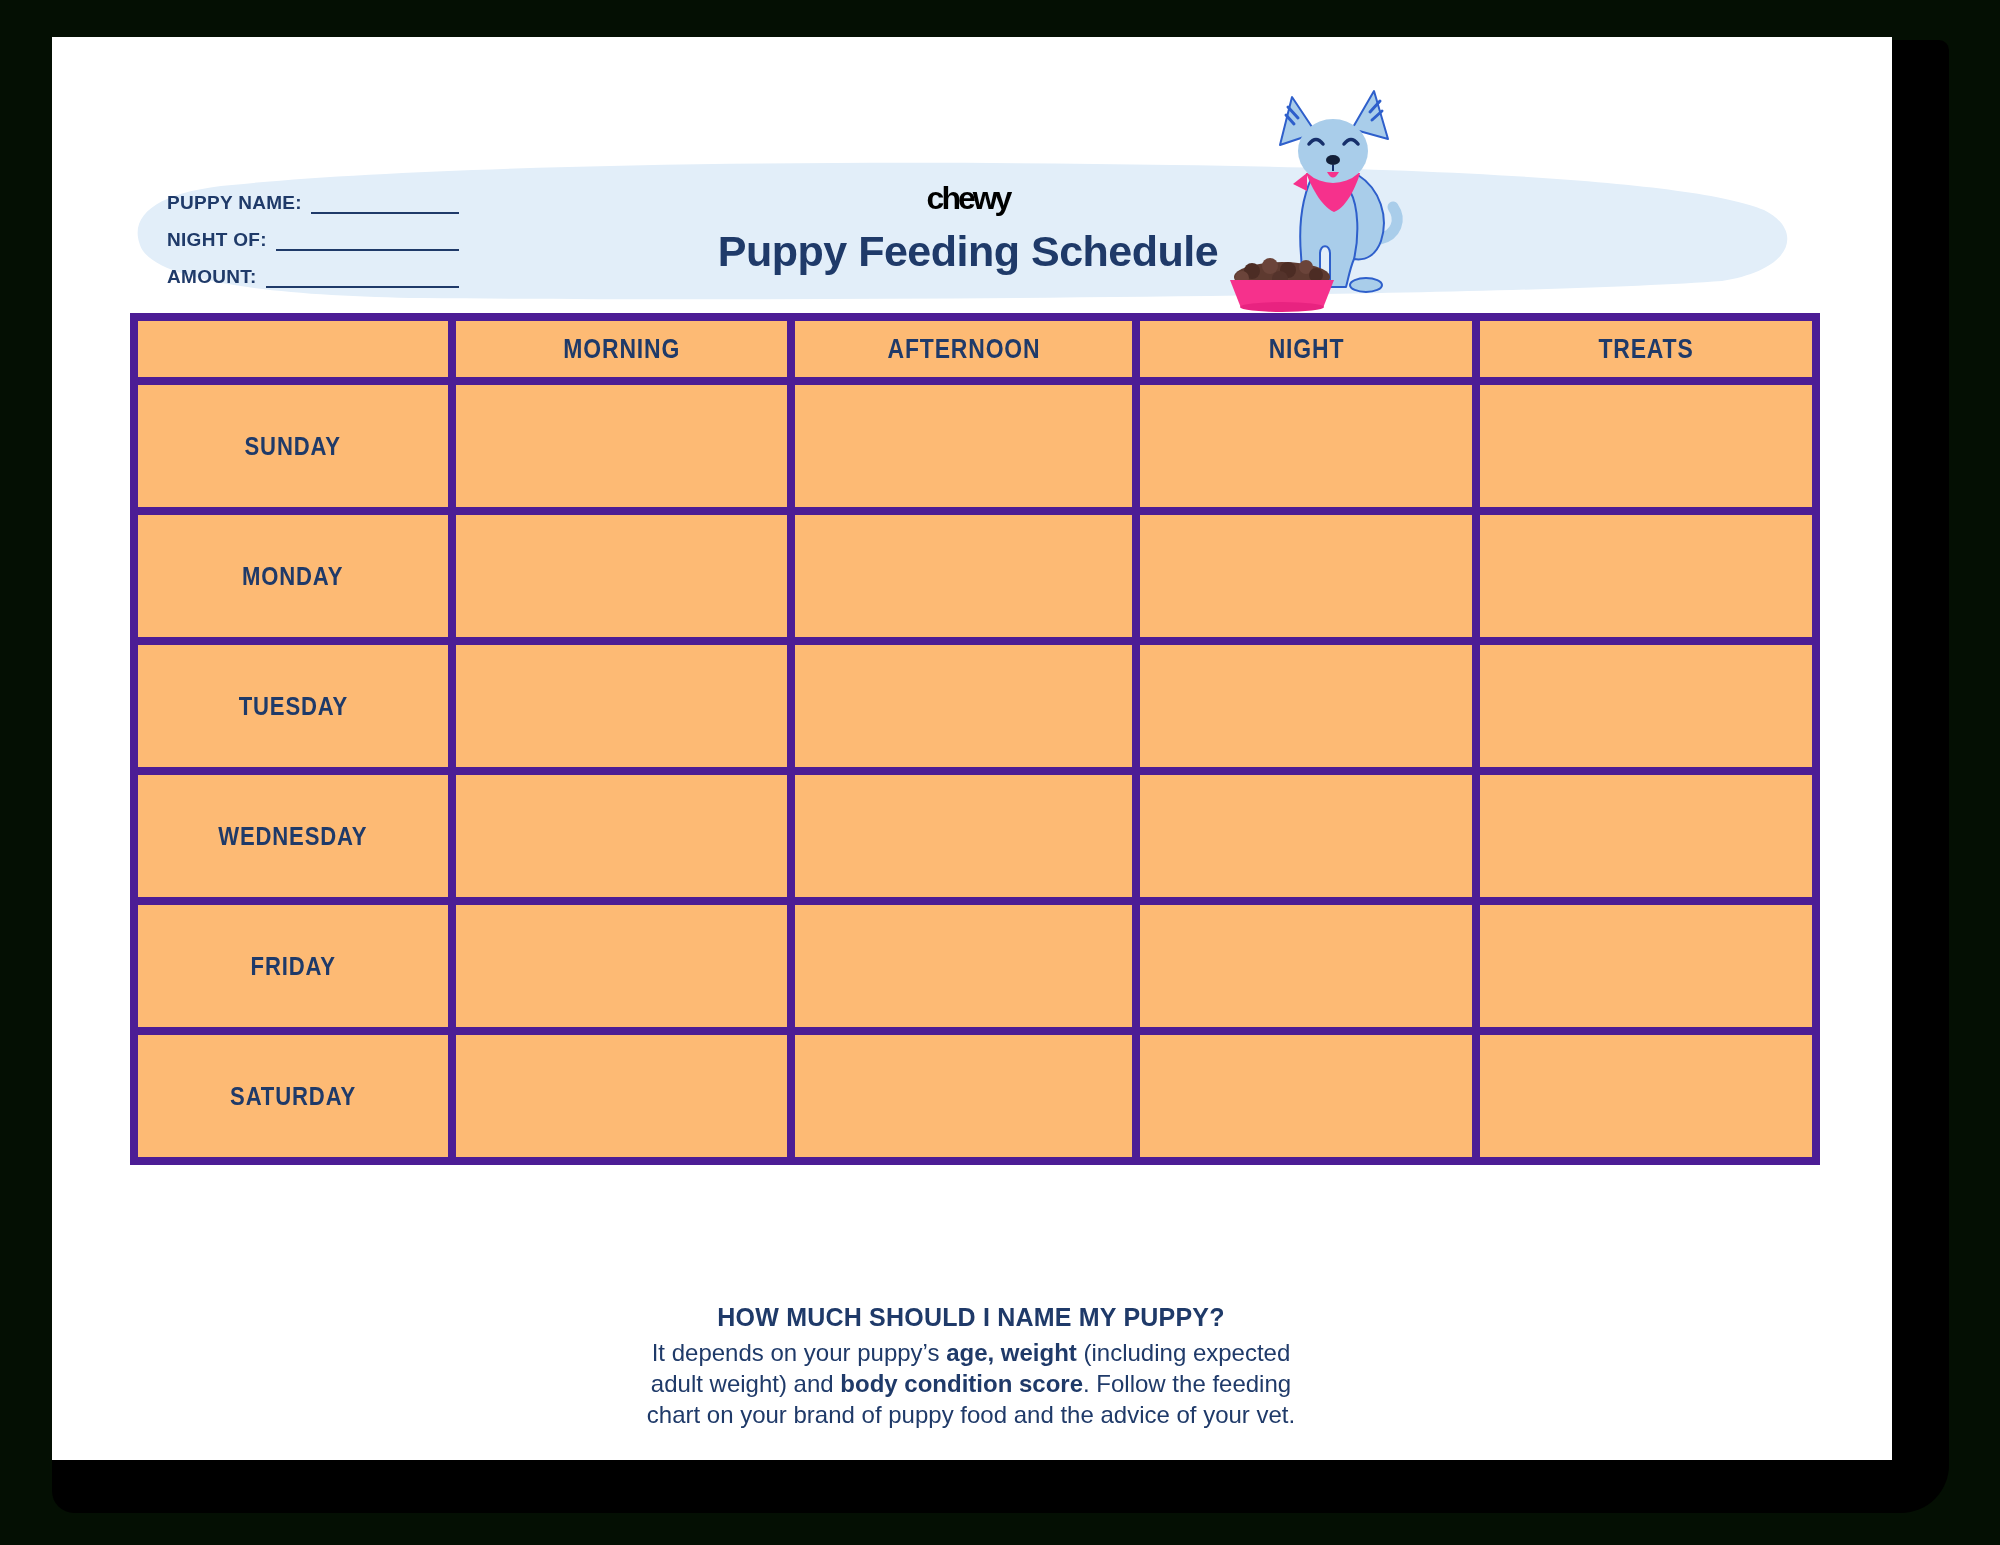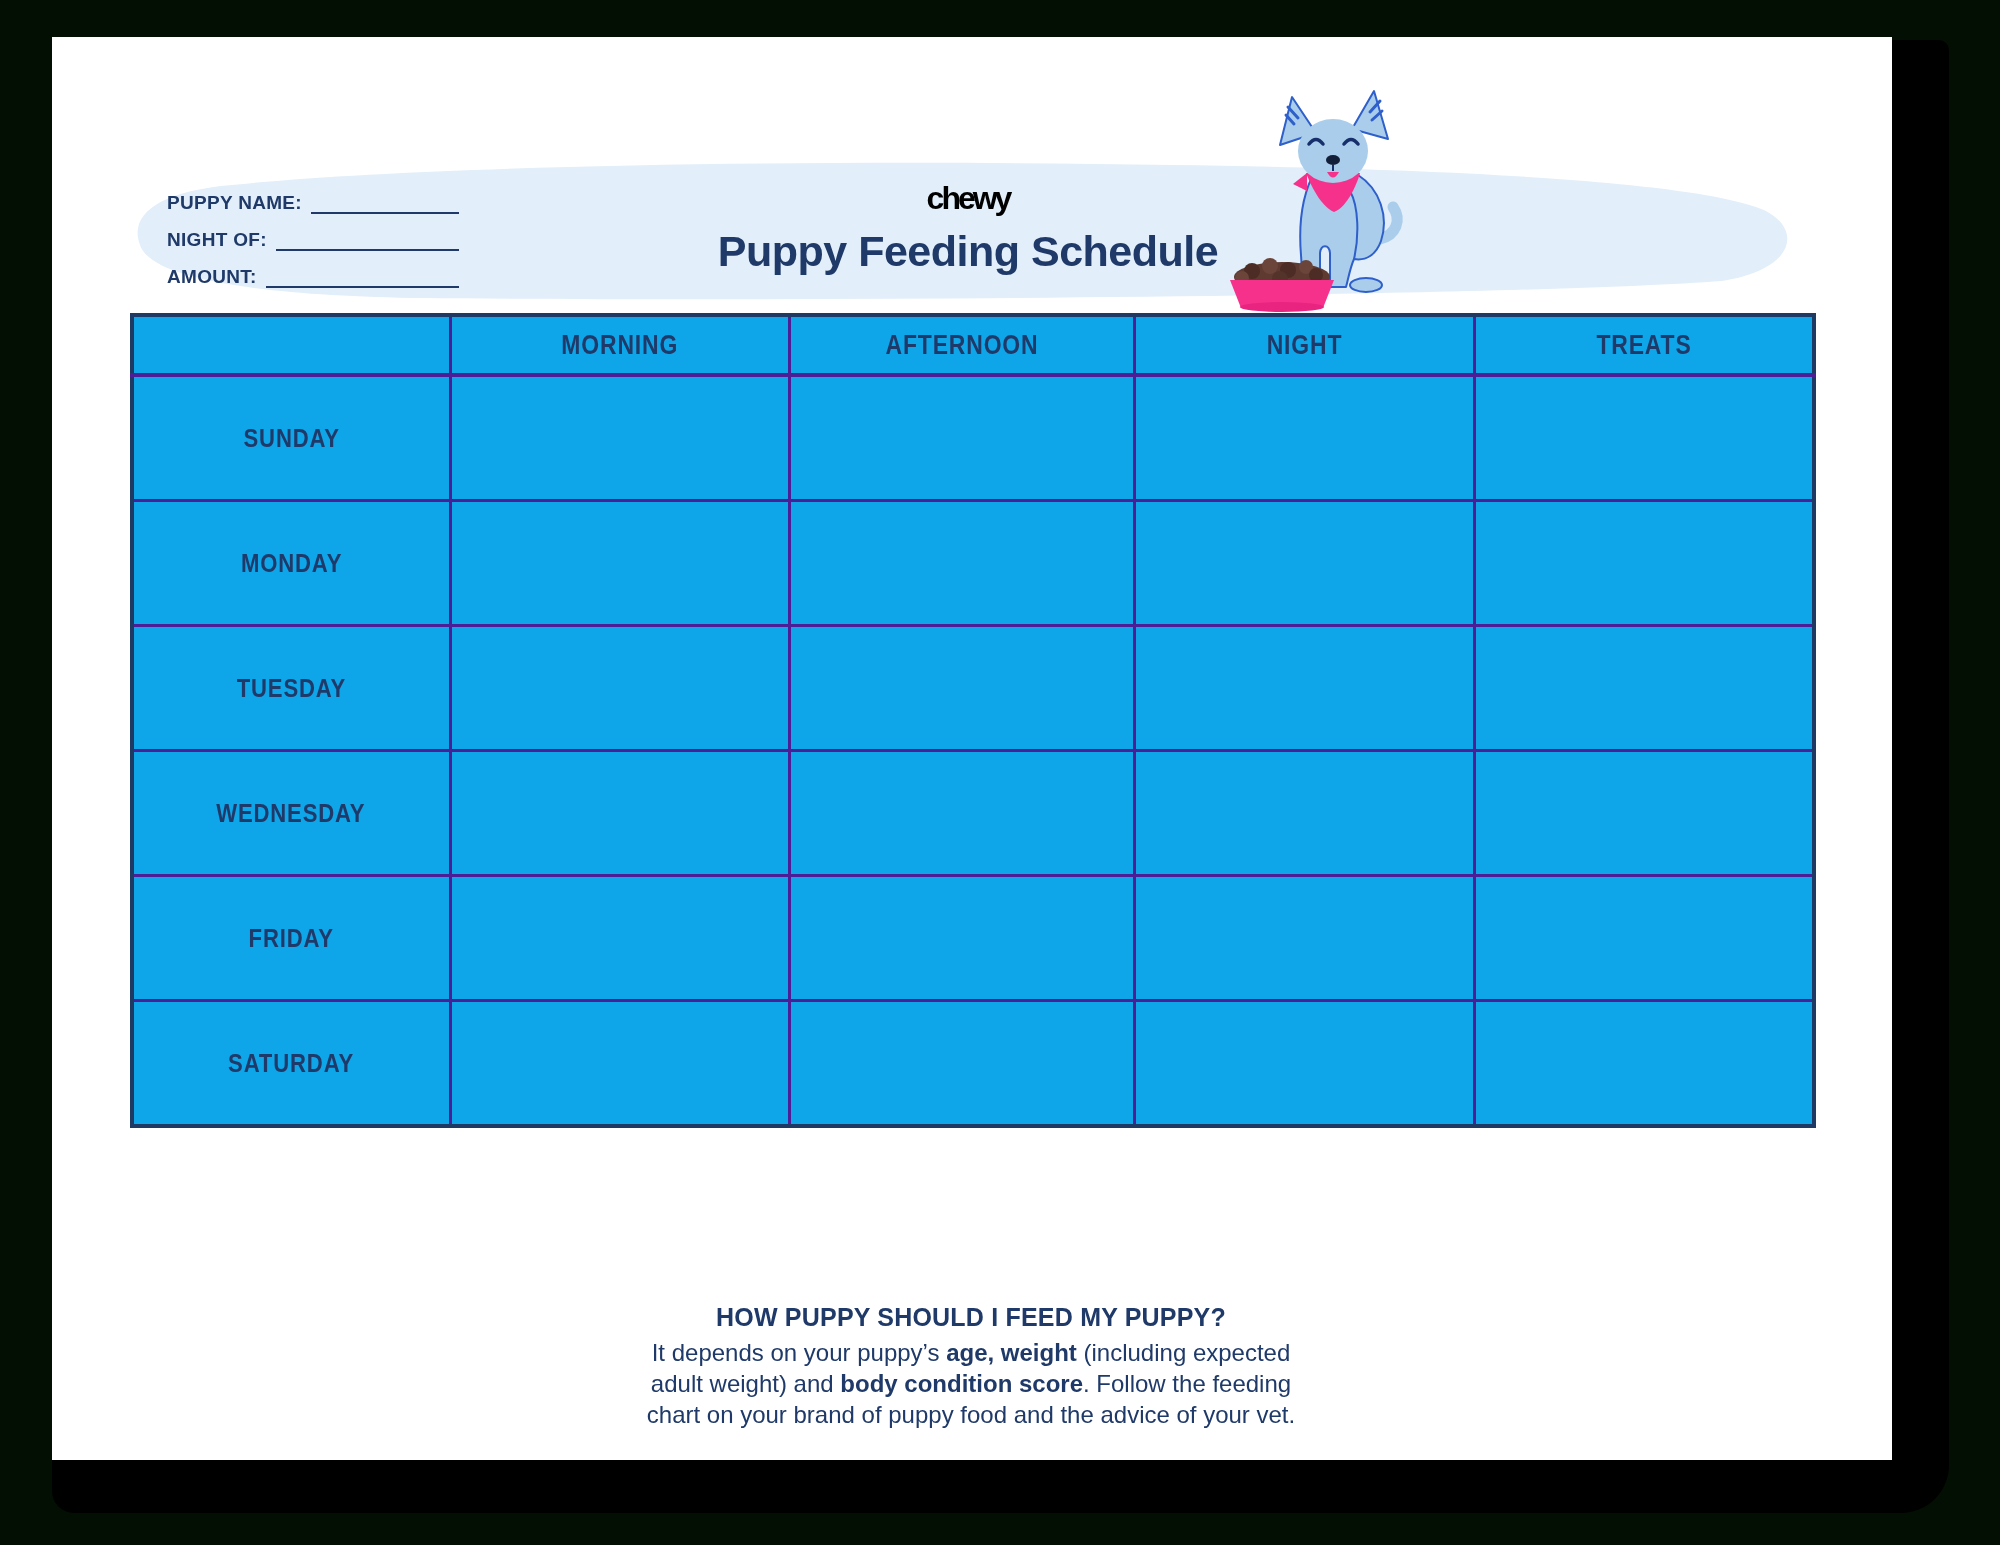--- a/index.html
+++ b/index.html
@@ -21,21 +21,21 @@
   
   .title-block{position:absolute;left:536px;top:134px;width:760px;text-align:center;}
   .logo{font-size:32px;font-weight:bold;color:#000000;letter-spacing:-3px;line-height:54px;}
   .title{margin:2px 0 0;font-size:43px;font-weight:bold;color:#1F3A69;letter-spacing:-.5px;line-height:48px;}
 
   .puppy{position:absolute;left:1156px;top:50px;width:232px;height:228px;}
 
   
   .schedule{position:absolute;left:78px;top:276px;border-collapse:collapse;table-layout:fixed;
             border:4px solid #1E3A64;}
-  .schedule th,.schedule td{border:3px solid #4c1d95;padding:0;background:#0ea5e9;}
+  .schedule th,.schedule td{border:8px solid #4c1d95;padding:0;background:#fdba74;}
   .schedule th{height:56px;border-bottom-width:4px;}
   .schedule td{height:122px;}
   .cond{display:inline-block;transform:scaleX(.85);transform-origin:center;
         font-weight:bold;color:#1F3A69;letter-spacing:1px;white-space:nowrap;}
   .col-head{text-align:center;vertical-align:middle;font-size:27px;}
   .day-cell{text-align:center;vertical-align:middle;font-size:26px;}
 
   
   .footer{position:absolute;left:78px;top:1266px;width:1682px;text-align:center;color:#1F3A69;}
   .footer-heading{font-size:25px;font-weight:bold;letter-spacing:.2px;margin-bottom:5px;}
@@ -176,21 +176,21 @@
           <td class="day-cell"><span class="cond">SATURDAY</span></td>
           <td></td>
           <td></td>
           <td></td>
           <td></td>
         </tr>
       </tbody>
     </table>
 
     <div class="footer">
-      <div class="footer-heading">HOW PUPPY SHOULD I FEED MY PUPPY?</div>
+      <div class="footer-heading">HOW MUCH SHOULD I NAME MY PUPPY?</div>
       <div class="footer-body">
           <div><span>It depends on your puppy’s </span><b>age, weight</b><span> (including expected</span></div>
           <div><span>adult weight) and </span><b>body condition score</b><span>. Follow the feeding</span></div>
           <div><span>chart on your brand of puppy food and the advice of your vet.</span></div>
         </div>
     </div>
 
   </div>
 </div>
 

